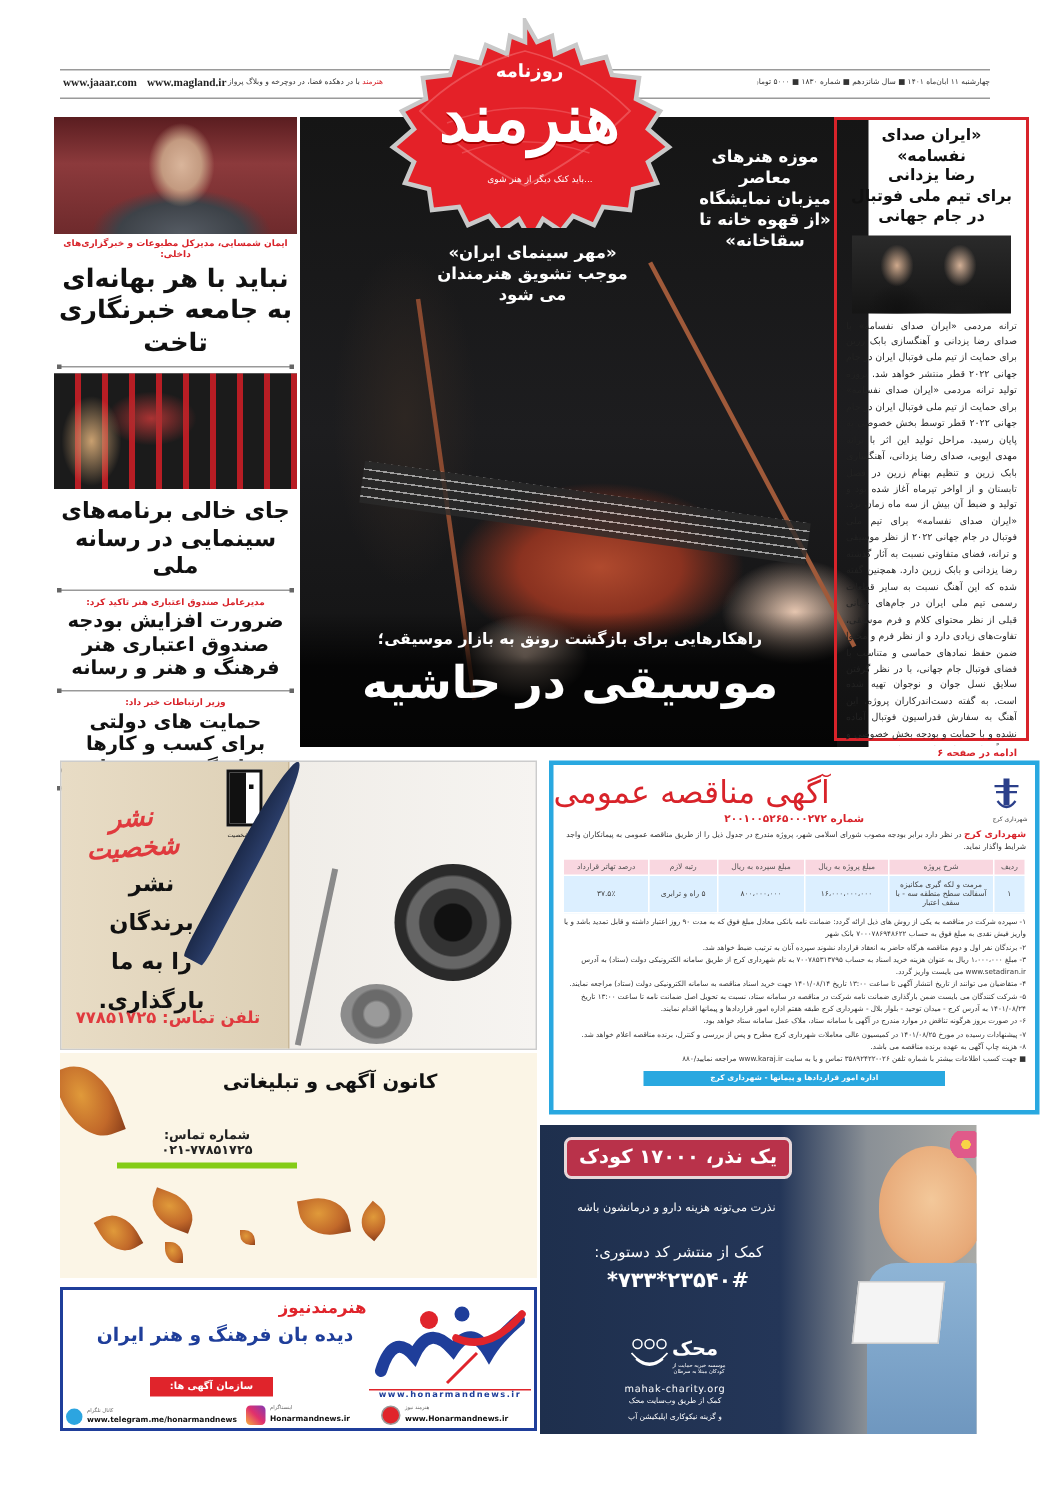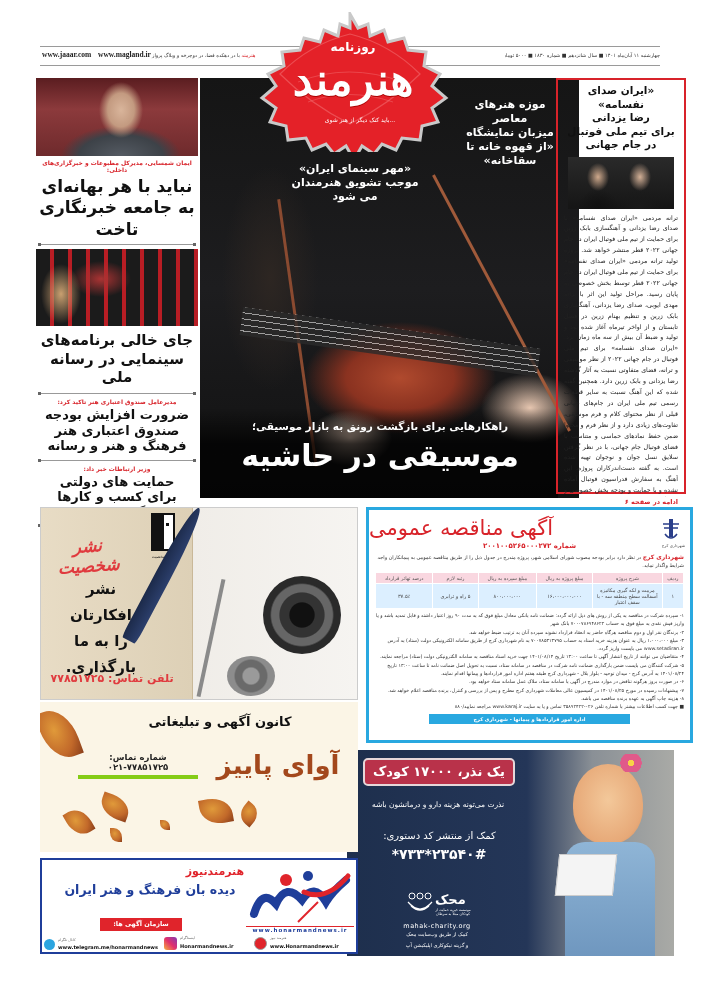--- a/index.html
+++ b/index.html
@@ -43,21 +43,21 @@
 
   .box-red { border: 2px solid #d8232a; }
   .body-text { font-size: 6.3px; line-height: 10.9px; direction: rtl; text-align: justify; color: #222; }
   .tender { left: 366px; top: 507px; width: 327px; height: 236px; border: 3px solid #29a8e0; background: #fff; }
   .tender table { border-collapse: collapse; width: 100%; font-size: 5px; direction: rtl; }
   .tender th { background: #f9d7e0; color: #555; font-weight: normal; padding: 2px; border: 1px solid #fff; }
   .tender td { background: #dcefff; color: #444; padding: 3px 2px; border: 1px solid #fff; text-align: center; }
   .tender .items { font-size: 4.8px; line-height: 8.3px; direction: rtl; color: #333; padding: 0 6px; }
   .tender .foot { background: #29a8e0; color: #fff; font-size: 5px; font-weight: bold; text-align: center; padding: 2px; margin: 2px 60px 0; direction: rtl; }
 
-  .charity { left: 347px; top: 750px; width: 327px; height: 206px; background: linear-gradient(90deg, #1e2f4d 0%, #243658 55%, #8a9096 75%, #a9aaa6 100%); overflow: hidden; }
+  .charity { left: 360px; top: 750px; width: 291px; height: 206px; background: linear-gradient(90deg, #1e2f4d 0%, #243658 55%, #8a9096 75%, #a9aaa6 100%); overflow: hidden; }
   .charity .pill { left: 16px; top: 8px; width: 152px; height: 28px; background: #b9324a; border: 2px solid #e6d7d9; border-radius: 5px; color: #fff; font-weight: bold; font-size: 13px; text-align: center; line-height: 24px; direction: rtl; }
   .charity .t { color: #fff; direction: rtl; text-align: center; }
 
   .book-ad { left: 40px; top: 507px; width: 318px; height: 193px; background: linear-gradient(90deg, #e9dfcc 0%, #e3d8c3 42%, #f0ede8 48%, #f6f4f1 100%); border: 1px solid #ccc; overflow: hidden; }
   .autumn-ad { left: 40px; top: 702px; width: 318px; height: 150px; background: #fbf5e6; overflow: hidden; }
   .leaf { position: absolute; background: radial-gradient(ellipse at 40% 40%, #e09a3a 0%, #c2692a 60%, #8a3e1a 100%); border-radius: 0 70% 0 70%; }
   .news-ad { left: 40px; top: 858px; width: 318px; height: 96px; border: 2px solid #1f3e9a; background: #fff; }
 </style>
 </head>
 <body>
@@ -234,35 +234,34 @@
 <div class="abs book-ad">
   <div class="abs" style="left:0; top:0; width:152px; height:193px; background:linear-gradient(90deg, #e8dcc5 0%, #ddd0b6 100%); border-right:1px solid #c9b898;"></div>
   <div class="abs" style="left:12px; top:28px; width:70px; color:#e03a3e; font-size:17px; font-weight:bold; font-style:italic; direction:rtl; text-align:center; transform:rotate(-4deg);">نشر شخصیت</div>
   <div class="abs" style="left:110px; top:5px; width:24px; height:38px; background:#fff; border:2px solid #111;">
     <div style="position:absolute; left:0; top:0; width:11px; height:34px; background:#111;"></div>
     <div style="position:absolute; left:13px; top:8px; width:3px; height:3px; background:#111;"></div>
   </div>
   <div class="abs" style="left:104px; top:46px; width:36px; font-size:4px; text-align:center; direction:rtl;">نشر شخصیت</div>
   <div class="abs" style="left:10px; top:68px; width:100px; direction:rtl; text-align:center; font-size:15px; font-weight:bold; color:#111; line-height:26px;">
     <div>نشر</div>
-    <div>افکارتان</div>
+    <div>برندگان</div>
     <div>را به ما بارگذاری.</div>
   </div>
   <div class="abs" style="left:6px; top:164px; width:130px; color:#e03a3e; font-size:11px; font-weight:bold; direction:rtl; text-align:center;">تلفن تماس: ۷۷۸۵۱۷۲۵</div>
 
   <div class="abs" style="left:150px; top:0; width:16px; height:150px; background:linear-gradient(90deg, #1c2a4a, #2c3f6c); border-radius:50% 50% 10% 10%; transform:rotate(28deg); transform-origin:top;"></div>
   <div class="abs" style="left:168px; top:70px; width:4px; height:120px; background:#8a8a8a; transform:rotate(12deg);"></div>
   <div class="abs" style="left:222px; top:68px; width:78px; height:78px; border-radius:50%; background:radial-gradient(circle, #111 0 22%, #333 24% 40%, #666 42% 55%, #2a2a2a 58% 100%);"></div>
   <div class="abs" style="left:186px; top:148px; width:48px; height:40px; border-radius:50%; background:radial-gradient(circle, #9a9a9a 0 25%, #6a6a6a 30% 50%, #8c8c8c 55% 100%);"></div>
 </div>
 
 <div class="abs autumn-ad">
   <div class="abs" style="left:80px; top:12px; width:200px; font-size:13px; font-weight:bold; direction:rtl; text-align:center; color:#111;">کانون آگهی و تبلیغاتی</div>
   <div class="abs" style="left:38px; top:50px; width:120px; font-size:8.5px; font-weight:bold; direction:rtl; text-align:center; color:#222; border-bottom:4px solid #84cc16; padding-bottom:3px;">شماره تماس: ۷۷۸۵۱۷۲۵-۰۲۱</div>
-  <div class="abs" style="left:168px; top:48px; width:140px; font-size:26px; font-weight:bold; direction:rtl; text-align:center; color:#a3481c;">آوای پاییز</div>
   <div class="leaf" style="left:2px; top:6px; width:34px; height:52px; transform:rotate(-20deg);"></div>
   <div class="leaf" style="left:60px; top:94px; width:30px; height:22px; transform:rotate(20deg);"></div>
   <div class="leaf" style="left:28px; top:106px; width:22px; height:28px; transform:rotate(-30deg);"></div>
   <div class="leaf" style="left:160px; top:96px; width:32px; height:26px; transform:rotate(-10deg);"></div>
   <div class="leaf" style="left:200px; top:102px; width:18px; height:20px; transform:rotate(40deg);"></div>
   <div class="leaf" style="left:70px; top:126px; width:12px; height:14px;"></div>
   <div class="leaf" style="left:120px; top:118px; width:10px; height:10px;"></div>
 </div>
 
 <div class="abs news-ad">

